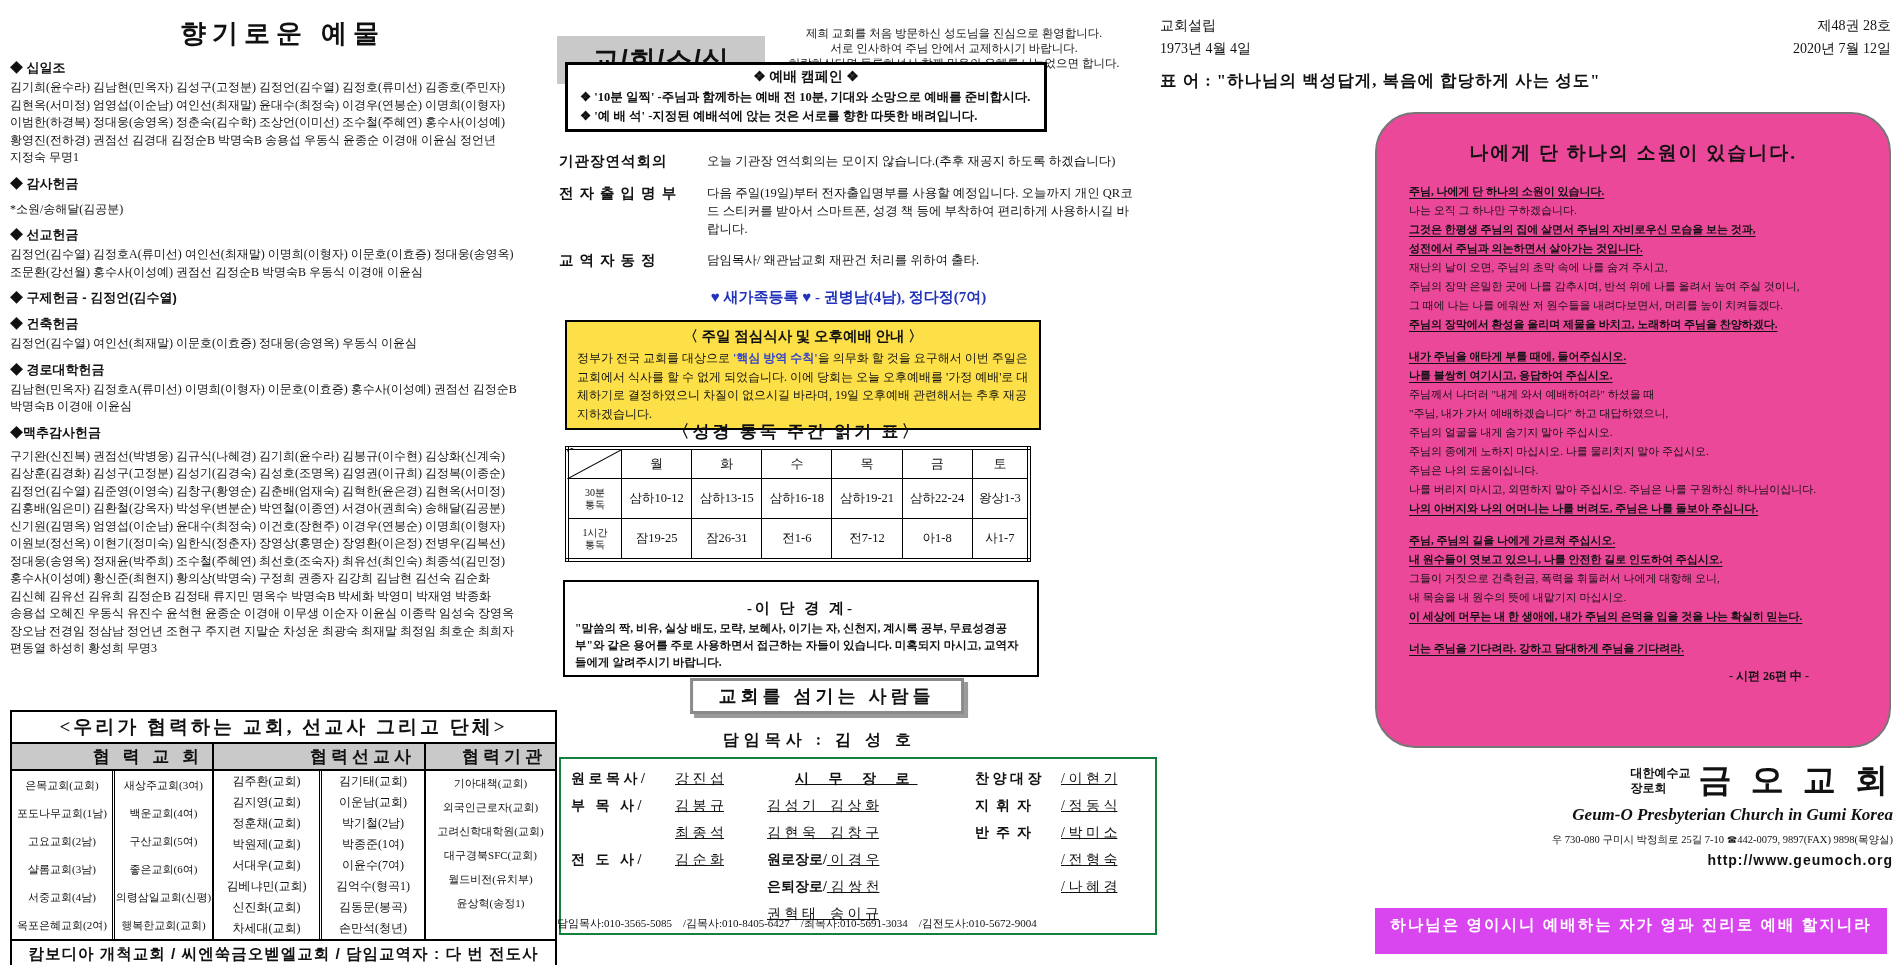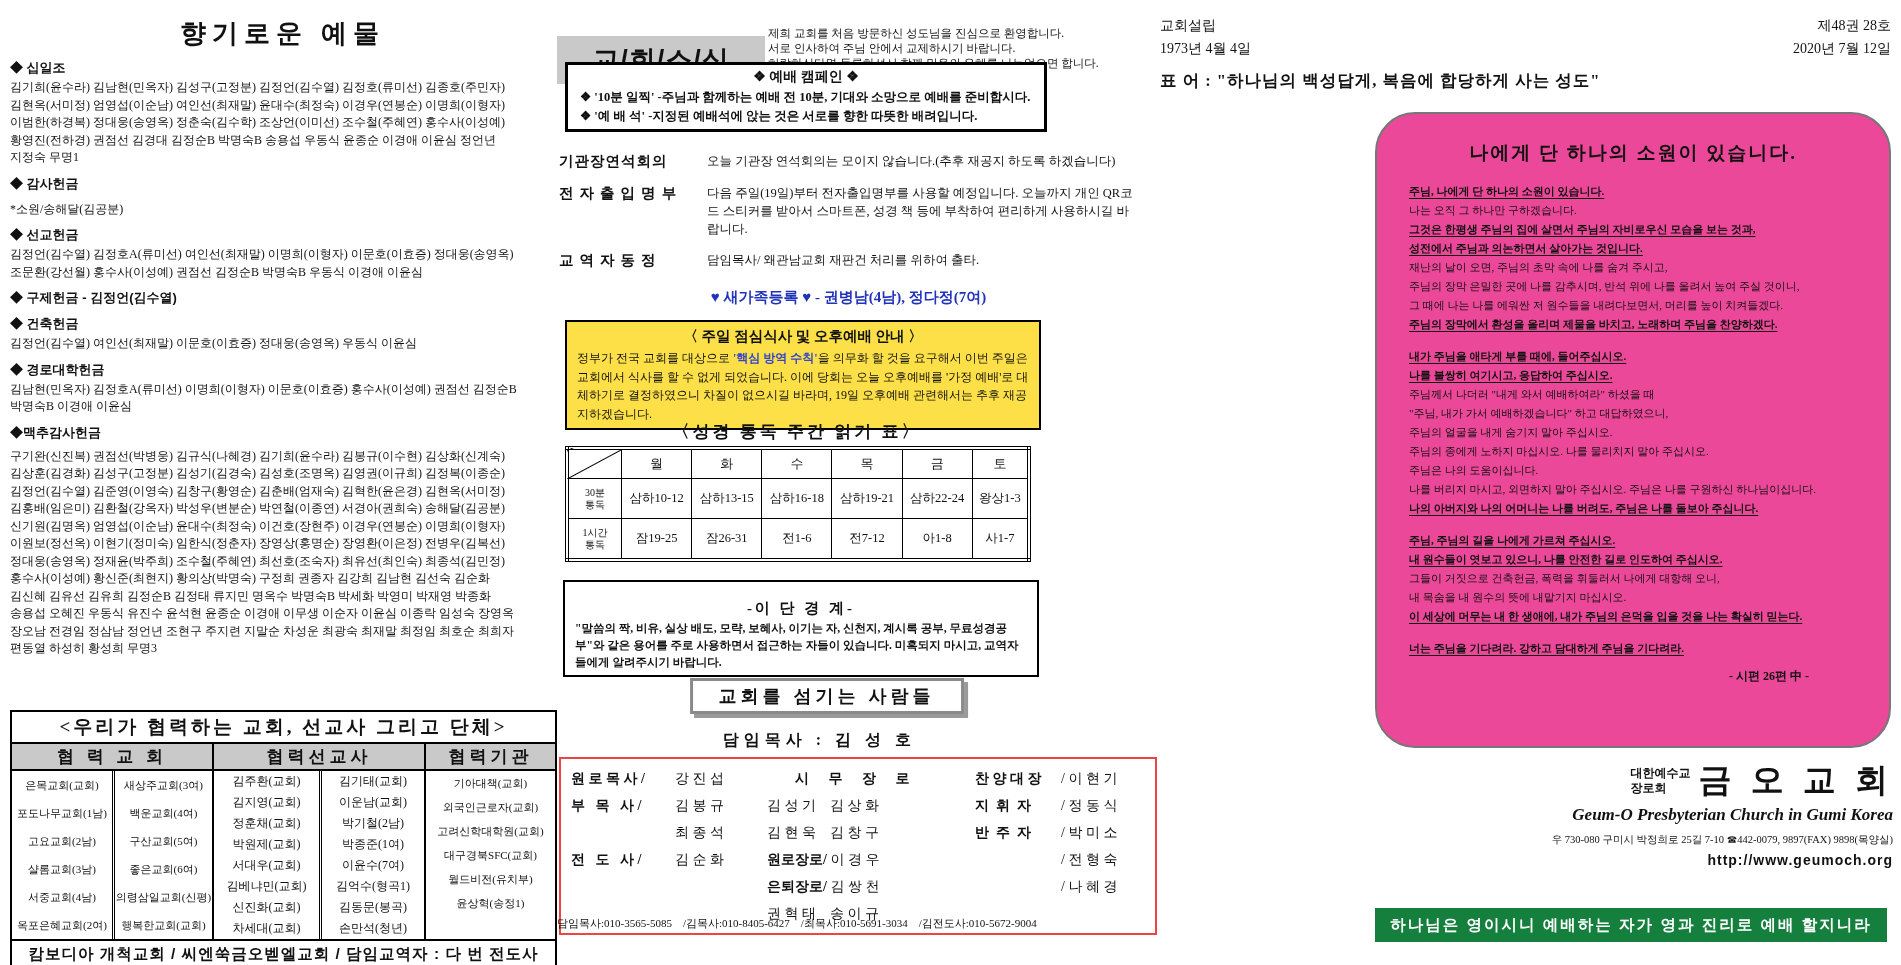--- a/index.html
+++ b/index.html
@@ -15,38 +15,38 @@
   .nline{font-size:12px;line-height:17.5px;white-space:nowrap;}
   .small-note{font-size:12px;line-height:17.5px;margin-top:8px;}
   .mek-gap{margin-top:6px;}
   
   .coop{position:absolute;left:0;top:706px;width:543px;border:2px solid #000;background:#fff;}
   .coop-title{border-bottom:2px solid #000;text-align:center;font-size:19px;font-weight:bold;
               letter-spacing:3px;padding:2px 0;}
   .coop-grid{display:grid;grid-template-columns:202px 212px 129px;}
   .cgroup{border-right:2px solid #000;}
   .cgroup:last-child{border-right:none;}
-  .g-header{background:#c9c9c9;border-bottom:2px solid #000;text-align:center;font-weight:bold;
-            font-size:17px;letter-spacing:4px;padding:1px 3px;font-family:"Liberation Sans",sans-serif;}
+  .g-header{background:#c9c9c9;border-bottom:2px solid #000;text-align:right;font-weight:bold;
+            font-size:17px;letter-spacing:4px;padding:1px 9px;font-family:"Liberation Sans",sans-serif;}
   .g-body{display:grid;}
   .g-body.two{grid-template-columns:1fr 1fr;}
   .subcol{overflow:hidden;}
   .subcol.sep{border-left:3px double #000;}
   .cell{text-align:center;font-size:11px;overflow:hidden;white-space:nowrap;}
   .g1 .cell{height:28px;line-height:28px;}
   .g2 .cell{height:21px;line-height:21px;font-size:12px;}
   .g3 .cell{height:24px;line-height:24px;}
   .coop-footer{border-top:2px solid #000;text-align:center;font-weight:bold;font-size:15.5px;
                letter-spacing:1px;padding:3px 0;font-family:"Liberation Sans",sans-serif;}
   
   #mid{left:557px;top:0;width:583px;height:965px;}
   .news-hdr{position:absolute;left:0;top:36px;width:208px;height:48px;background:#c9c9c9;
             display:flex;align-items:center;justify-content:center;font-family:"Liberation Sans",sans-serif;
             font-weight:bold;font-size:27px;letter-spacing:1px;}
-  .welcome{position:absolute;right:0;top:26px;width:372px;text-align:left;font-size:11.5px;line-height:15px;}
+  .welcome{position:absolute;right:0;top:26px;width:372px;text-align:center;font-size:11.5px;line-height:15px;}
   .campaign{position:absolute;left:8px;top:62px;width:452px;border:3px solid #000;padding:3px 12px;background:#fff;}
   .camp-title{text-align:center;font-weight:bold;font-size:14px;margin-bottom:2px;}
   .camp-line{font-size:12.5px;font-weight:bold;line-height:19px;white-space:nowrap;}
   .annc{position:absolute;left:2px;top:152px;width:578px;}
   .annc-item{display:flex;margin-bottom:13px;}
   .annc-label{flex:0 0 148px;font-family:"Liberation Sans",sans-serif;font-weight:bold;font-size:14.5px;
               letter-spacing:1px;white-space:pre;}
   .annc-text{font-size:12.5px;line-height:18px;}
   .newcomer{position:absolute;left:0;top:288px;width:100%;text-align:center;color:#2233bb;
             font-weight:bold;font-size:15px;}
@@ -64,22 +64,22 @@
   .rl{width:50px;font-size:10px;line-height:12px;white-space:pre-line;font-weight:normal;}
   .corner{background:linear-gradient(to bottom right,transparent calc(50% - 1px),#000 50%,transparent calc(50% + 1px));}
   .heresy{position:absolute;left:6px;top:580px;width:452px;border:2px solid #000;padding:4px 10px;background:#fff;}
   .heresy-title{text-align:center;font-weight:bold;font-size:15px;letter-spacing:3px;margin-bottom:2px;margin-top:13px;}
   .heresy-body{font-size:11.5px;font-weight:bold;line-height:17px;}
   .serv-hdr{position:absolute;left:50%;top:678px;transform:translateX(-58%);background:#fff;
             border:3px solid #8a8a8a;box-shadow:4px 4px 0 #9a9a9a;padding:3px 26px;
             font-family:"Liberation Sans",sans-serif;font-weight:bold;font-size:18px;letter-spacing:4px;}
   .pastor{position:absolute;left:0;top:730px;width:90%;text-align:center;font-weight:bold;
           font-size:16px;letter-spacing:5px;}
-  .staff{position:absolute;left:2px;top:757px;width:574px;border:2px solid #ef4444;padding:6px 10px;
-         display:grid;grid-template-columns:196px 208px 160px;font-size:14px;line-height:27px;background:#fff;}
+  .staff{position:absolute;left:2px;top:757px;width:574px;border:2px solid #15803d;padding:6px 10px;
+         display:grid;grid-template-columns:196px 208px 160px;font-size:14px;line-height:27px;background:#fff;text-decoration:underline;}
   .staff .role{display:inline-block;width:104px;font-weight:bold;white-space:pre;}
   .staff .name{white-space:pre;}
   .s2-h{font-weight:bold;letter-spacing:8px;text-align:left;padding-left:28px;}
   .s3 .role{width:86px;}
   .phones{position:absolute;left:0;top:916px;width:583px;font-size:11px;white-space:pre;}
   
   #right{left:1148px;top:0;width:753px;height:965px;}
   .est{position:absolute;left:12px;top:14px;font-size:14px;line-height:23px;}
   .vol{position:absolute;right:10px;top:14px;text-align:right;font-size:14px;line-height:23px;}
   .motto{position:absolute;left:12px;top:70px;font-weight:bold;font-size:16.5px;letter-spacing:1px;}
@@ -91,21 +91,21 @@
   .dline.bu{font-weight:bold;text-decoration:underline;text-underline-offset:3px;}
   .dline.gap{height:13px;}
   .dev-src{text-align:right;margin:10px 80px 0 0;font-size:12px;font-weight:bold;}
   .church{position:absolute;right:8px;top:758px;text-align:right;}
   .cname-row{display:flex;justify-content:flex-end;align-items:center;}
   .denom{font-size:12px;font-weight:bold;line-height:15px;text-align:left;margin-right:8px;}
   .cname{font-size:33px;font-weight:bold;letter-spacing:5px;font-family:"Liberation Sans",sans-serif;}
   .ceng{font-style:italic;font-size:17px;font-weight:bold;margin-top:2px;}
   .caddr{font-size:10.5px;margin-top:8px;}
   .curl{font-size:14px;font-weight:bold;margin-top:5px;letter-spacing:1px;font-family:"Liberation Sans",sans-serif;}
-  .banner{position:absolute;left:227px;top:908px;width:512px;height:34px;background:#15803d;color:#fff;
+  .banner{position:absolute;left:227px;top:908px;width:512px;height:46px;background:#d946ef;color:#fff;
           text-align:center;line-height:34px;font-weight:bold;font-size:15.5px;letter-spacing:2px;
           font-family:"Liberation Sans",sans-serif;}
 </style>
 </head>
 <body>
 
 <div id="page">
 
   <div id="left" class="panel">
     <div class="lp-title">향기로운 예물</div>

